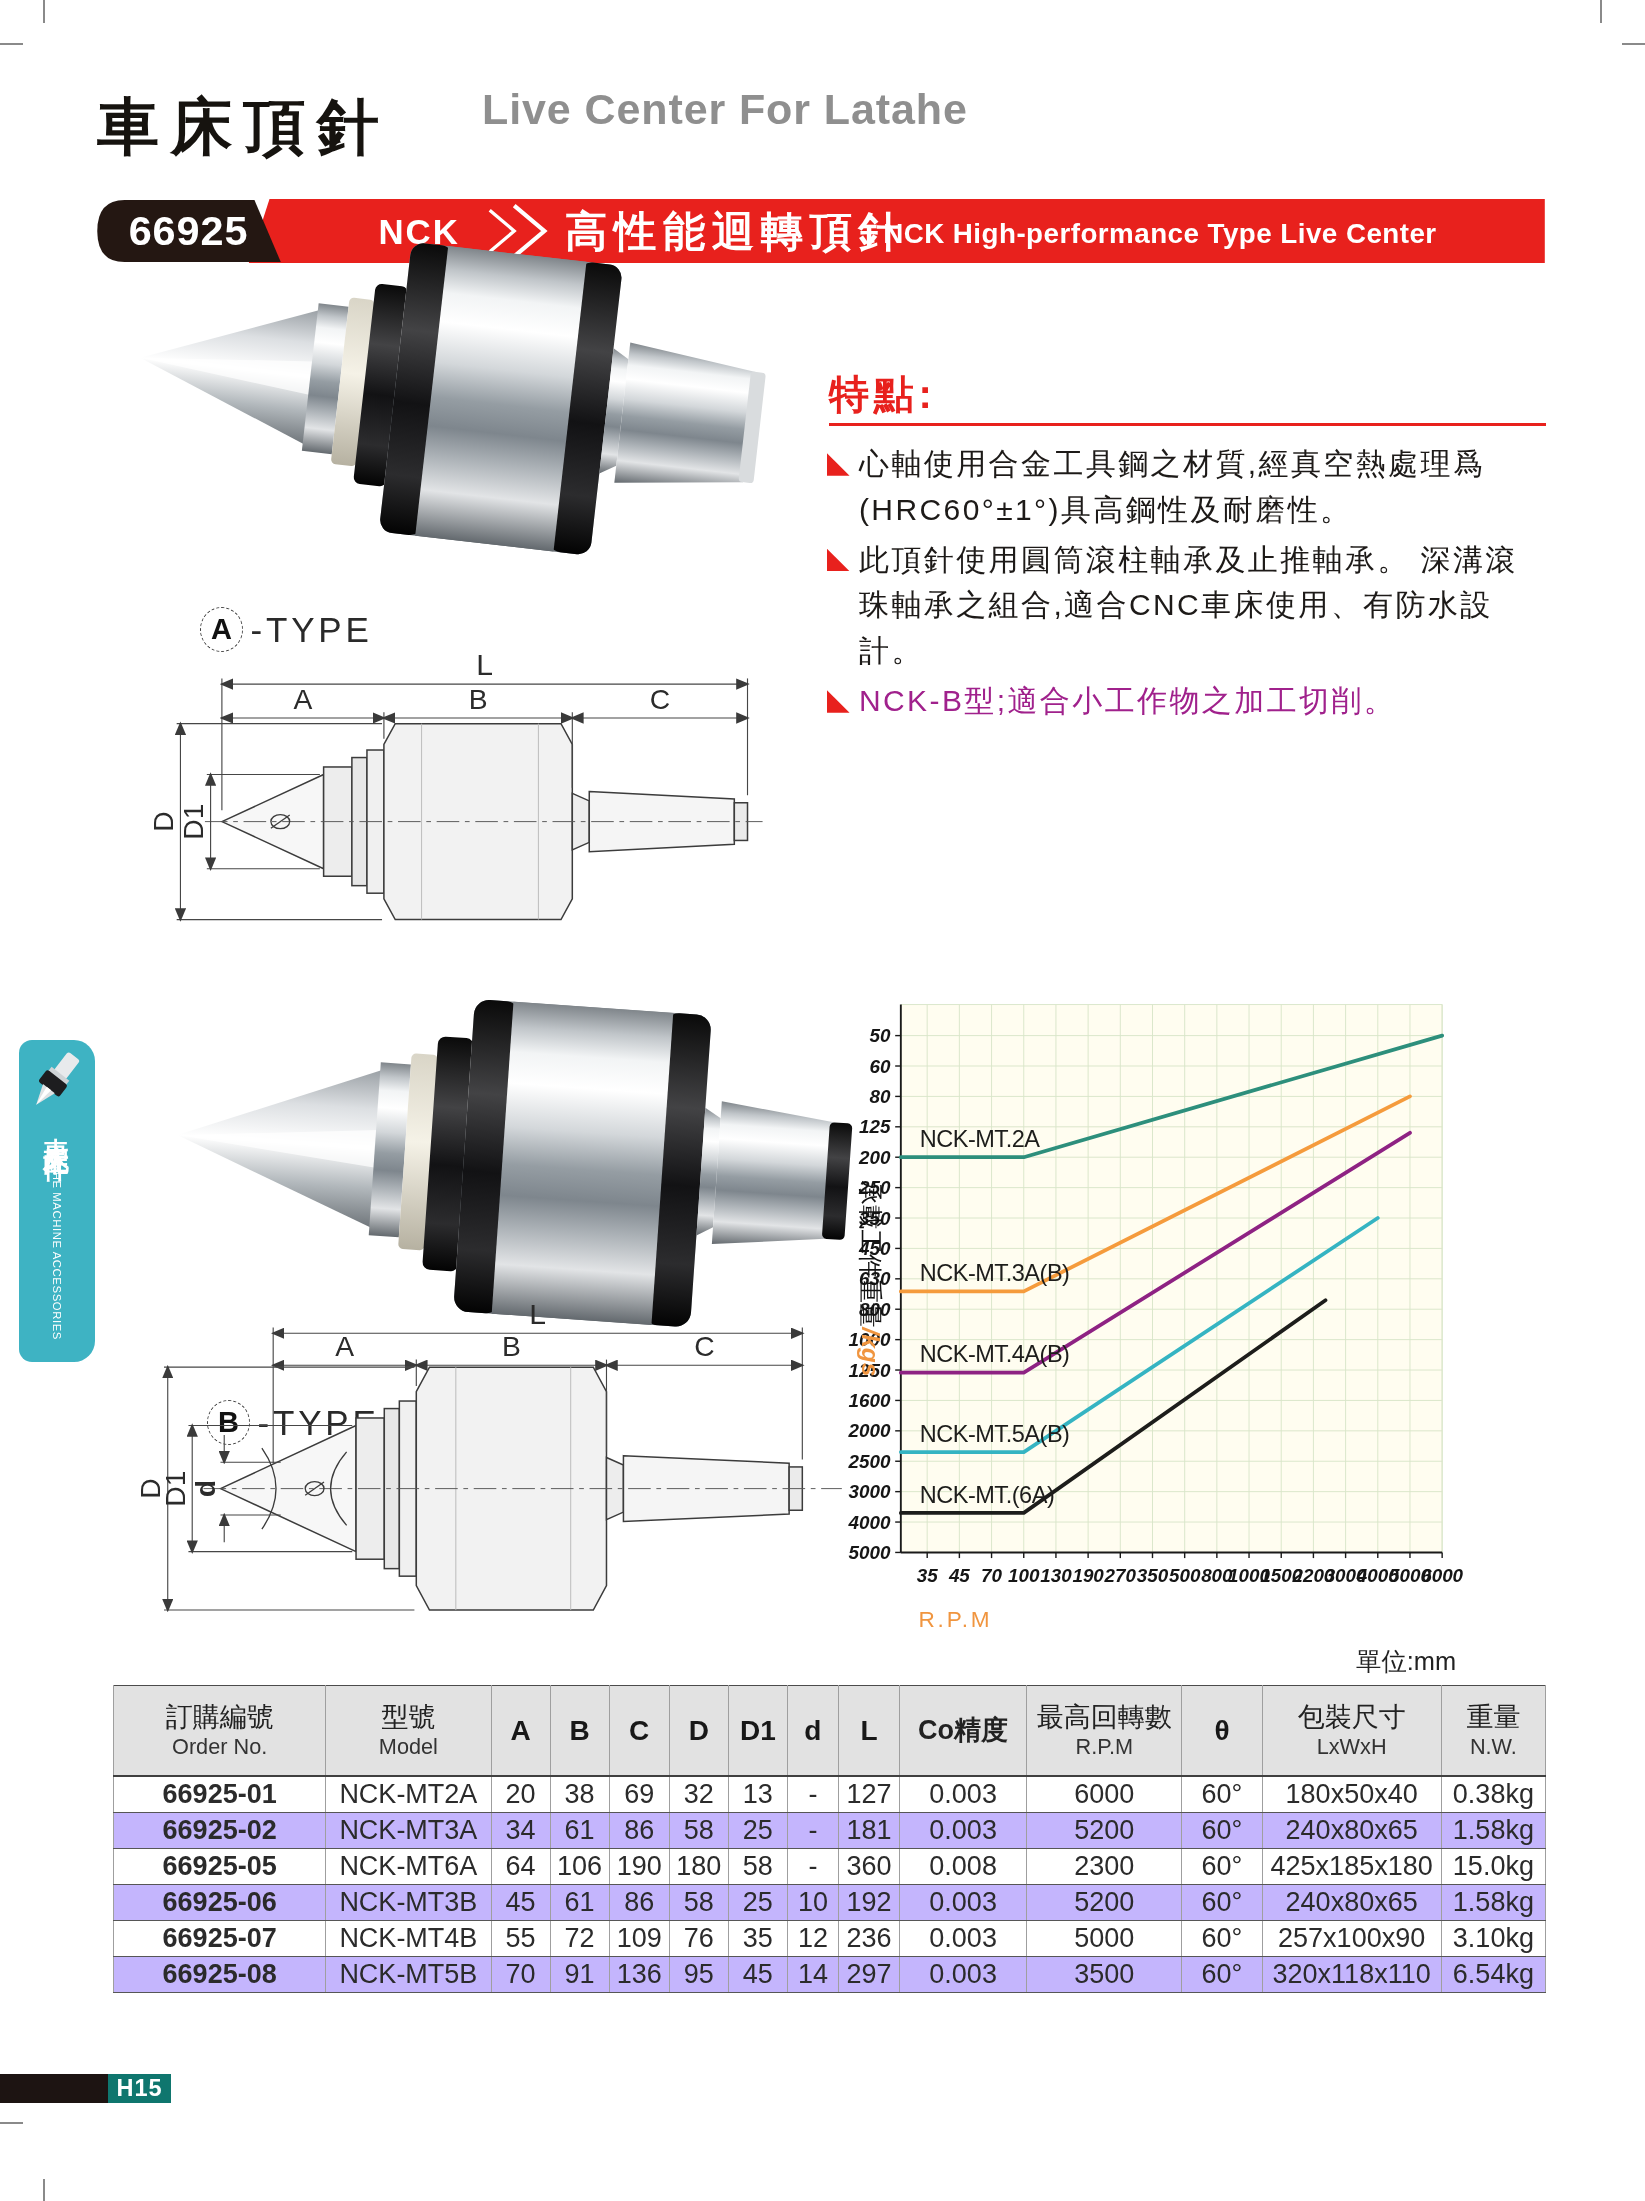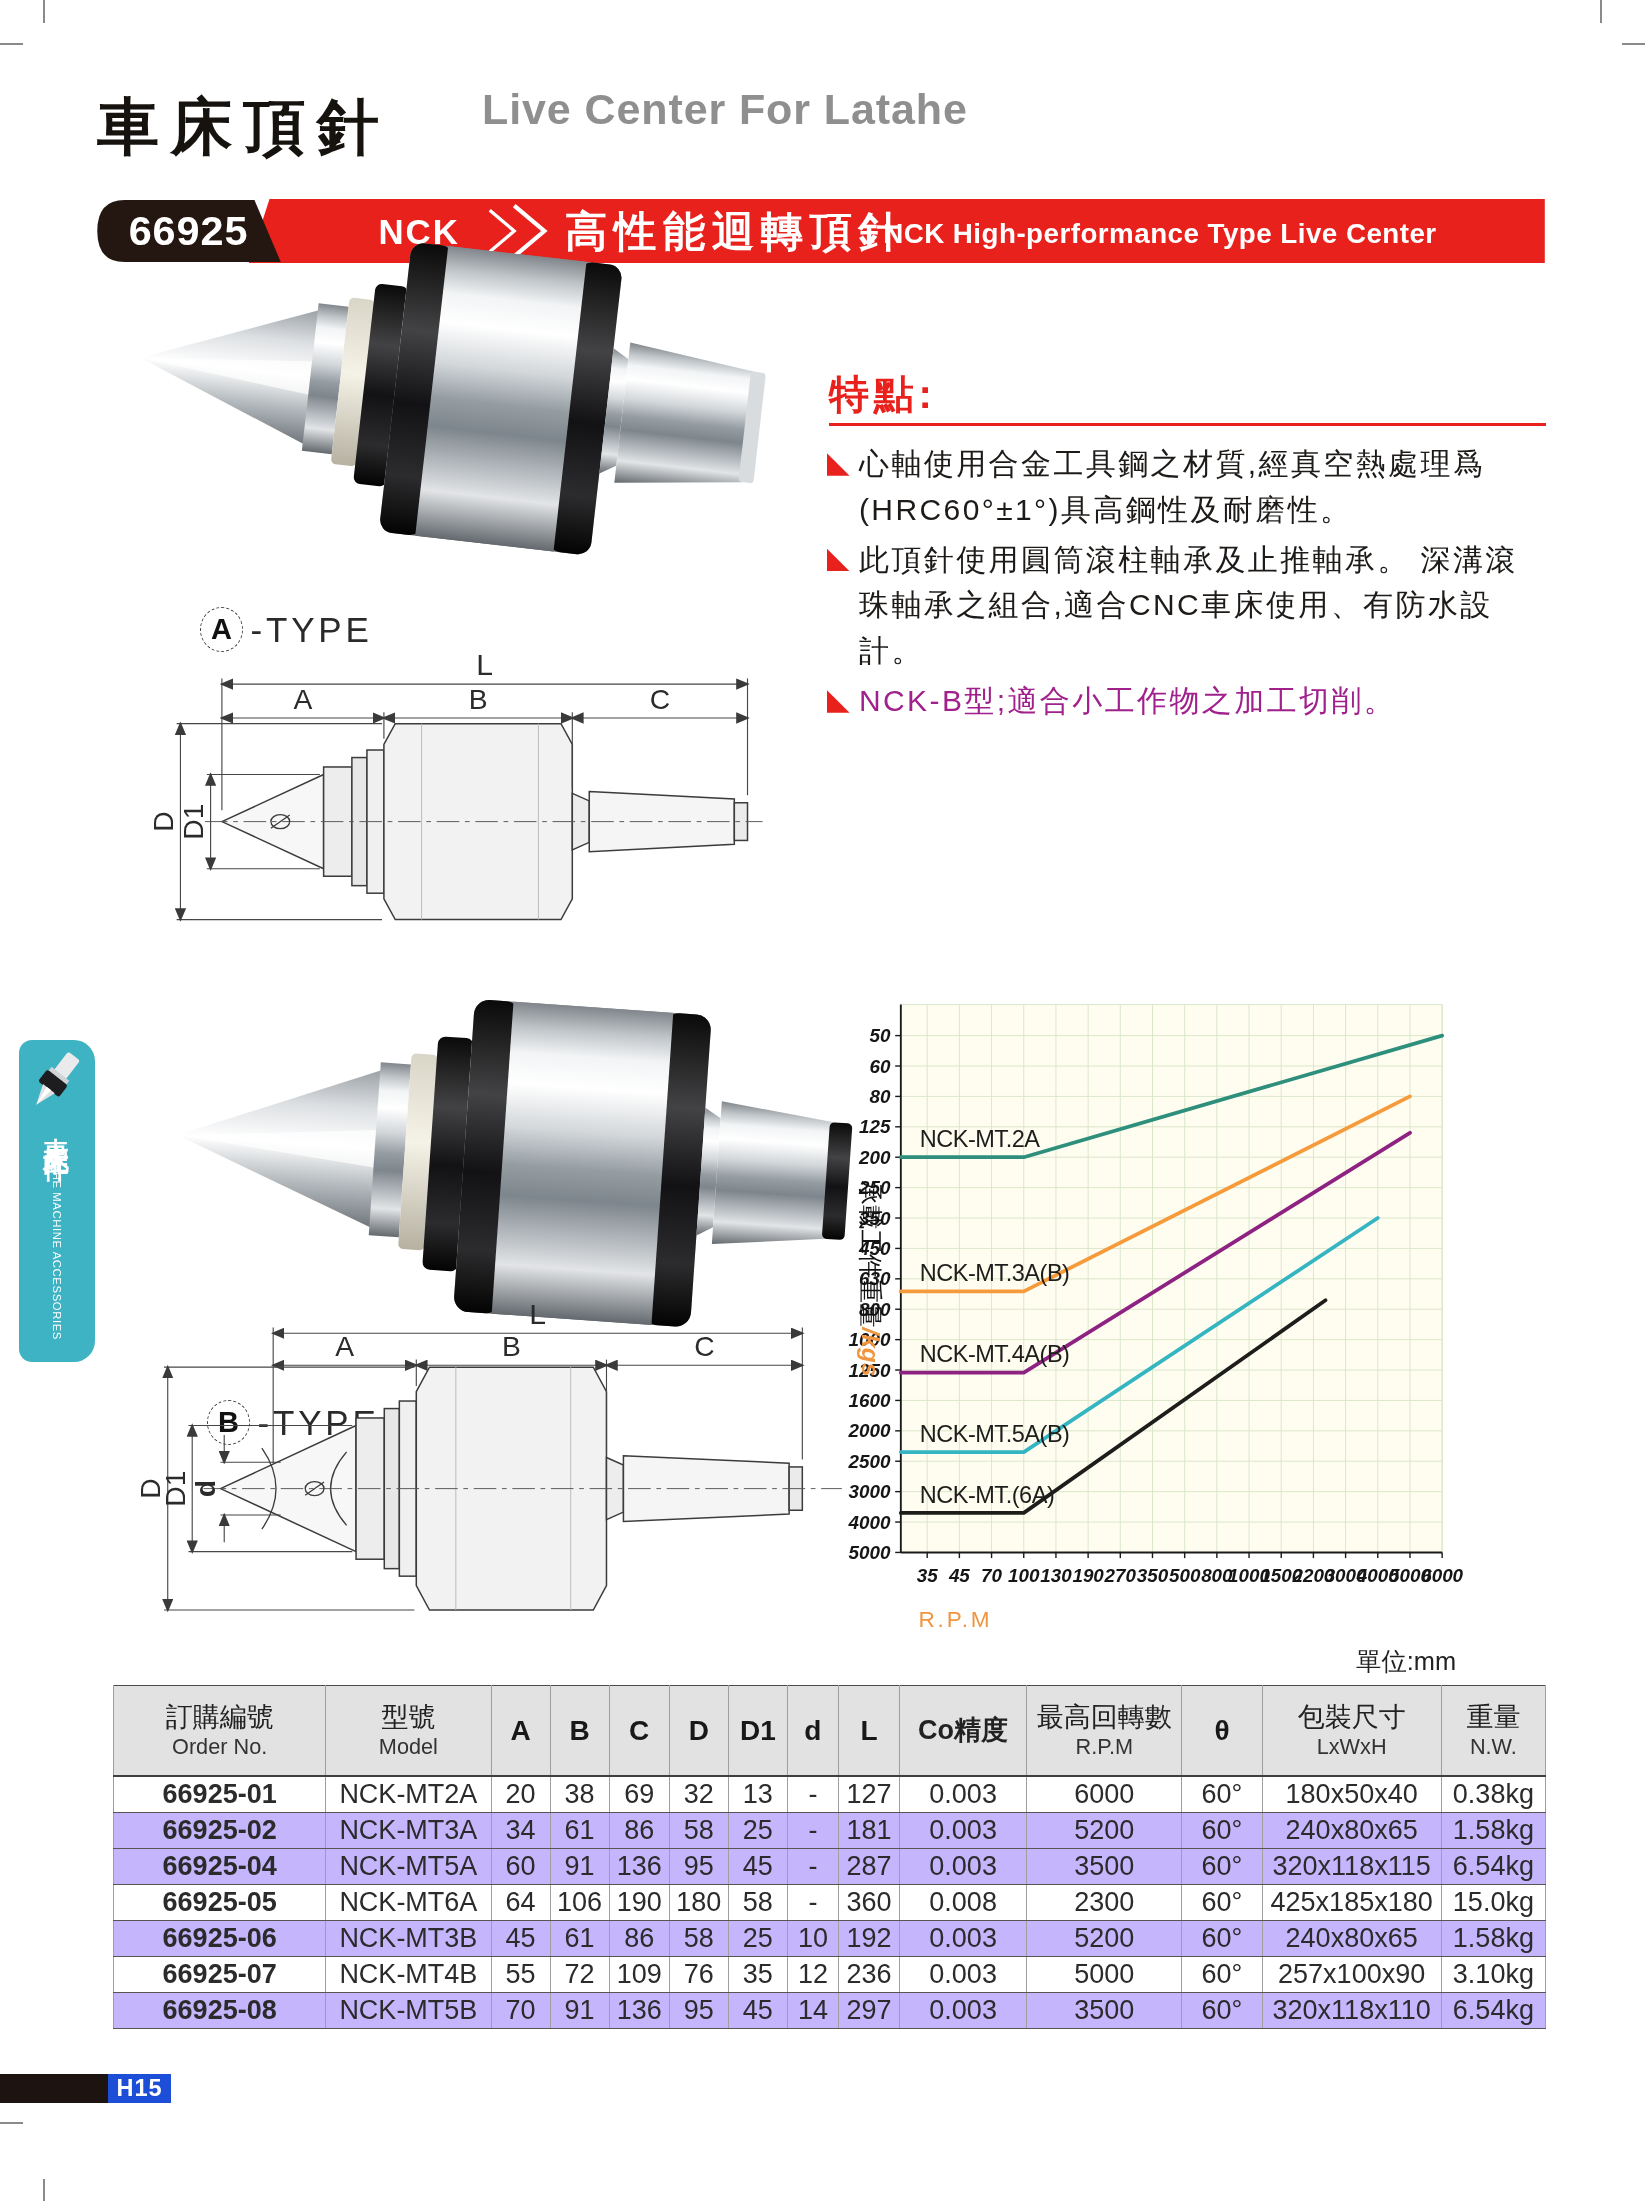--- a/index.html
+++ b/index.html
@@ -46,21 +46,21 @@
   #spec-table thead th{background:#e2e2e2;border-bottom:2.8px solid #3f3f3f;height:89px;font-weight:normal;}
   #spec-table tbody td{height:35px;font-size:27px;color:#2b2b2b;border-bottom:1.9px solid #565656;}
   #spec-table tbody tr.alt td{background:#c4b5fd;}
   .hdr-zh{font-size:27px;color:#222;display:block;line-height:1.25;}
   .hdr-en{font-size:21.7px;color:#333;display:block;line-height:1.2;}
   .hdr-letter{font-size:28px;font-weight:bold;color:#181818;}
   .cell-order{font-weight:bold;color:#141414;}
 
   
   #footer-black{left:0;top:2074px;width:108px;height:29px;background:#1d1412;}
-  #footer-red{left:108px;top:2074px;width:63px;height:29px;background:#1d4ed8;
+  #footer-red{left:108px;top:2074px;width:63px;height:29px;background:#0f766e;
      display:flex;align-items:center;justify-content:center;}
   #footer-red span{color:#fff;font-weight:bold;font-size:23.5px;letter-spacing:0.9px;}
 
   
   #sidebar{left:19px;top:1040px;width:76px;height:322px;background:#3eb3c3;
      border-radius:13px 21px 21px 13px;display:flex;flex-direction:column;align-items:center;}
   #sidebar-zh{writing-mode:vertical-rl;color:#fff;font-size:25.4px;font-weight:bold;letter-spacing:6.6px;margin-top:3.8px;}
   #sidebar-en{writing-mode:vertical-rl;color:#fff;font-size:11.3px;letter-spacing:0.6px;margin-top:6.6px;}
 
   svg text{font-family:"Liberation Sans",sans-serif;}
@@ -492,36 +492,20 @@
         <td>58</td>
         <td>25</td>
         <td>-</td>
         <td>181</td>
         <td>0.003</td>
         <td>5200</td>
         <td>60°</td>
         <td>240x80x65</td>
         <td>1.58kg</td>
       </tr>
-      <tr class="alt">
-        <td class="cell-order">66925-04</td>
-        <td>NCK-MT5A</td>
-        <td>60</td>
-        <td>91</td>
-        <td>136</td>
-        <td>95</td>
-        <td>45</td>
-        <td>-</td>
-        <td>287</td>
-        <td>0.003</td>
-        <td>3500</td>
-        <td>60°</td>
-        <td>320x118x115</td>
-        <td>6.54kg</td>
-      </tr>
       <tr>
         <td class="cell-order">66925-05</td>
         <td>NCK-MT6A</td>
         <td>64</td>
         <td>106</td>
         <td>190</td>
         <td>180</td>
         <td>58</td>
         <td>-</td>
         <td>360</td>

